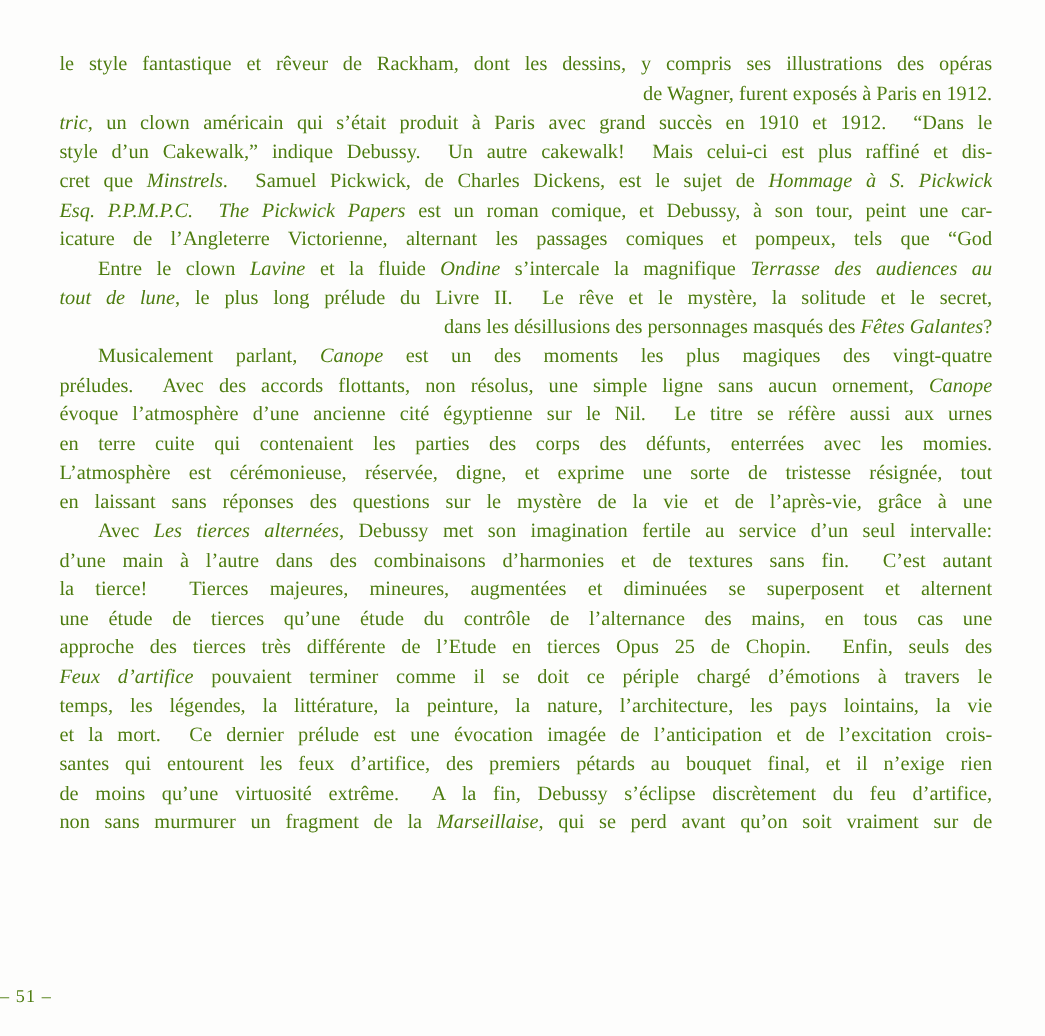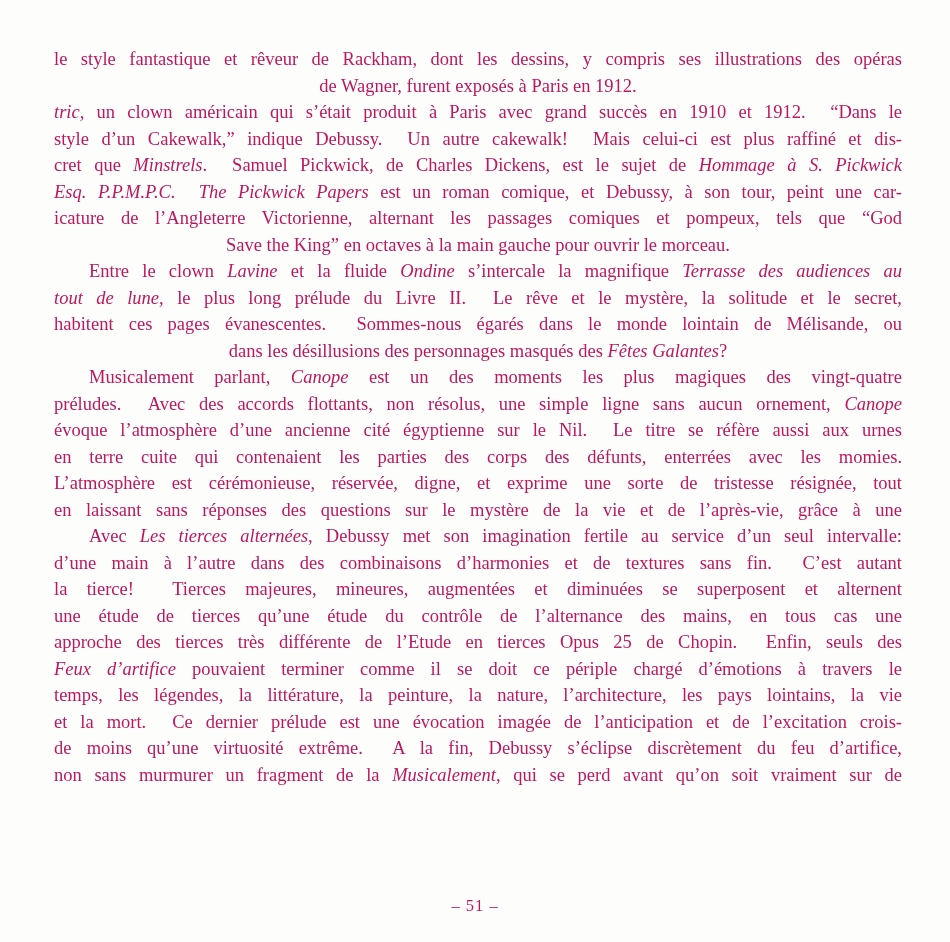--- a/index.html
+++ b/index.html
@@ -6,91 +6,90 @@
     margin: 0;
     padding: 0;
     background: #fdfdfc;
   }
   .page {
     position: relative;
     width: 950px;
     height: 942px;
     background: #fdfdfc;
     font-family: "Liberation Serif", "DejaVu Serif", serif;
-    color: #be185d;
+    color: #4d7c0f;
     overflow: hidden;
   }
   .body-text {
     position: absolute;
     left: 54px;
     top: 46px;
     width: 848px;
   }
   .para { margin: 0; padding: 0; }
   .line {
     height: 26.5px;
     line-height: 26.5px;
     font-size: 18.5px;
-    text-align: center;
+    text-align: right;
     overflow: hidden;
   }
   .line.just {
     text-align: justify;
     text-align-last: justify;
   }
   .line.indent { text-indent: 35px; }
   .it { font-style: italic; }
   .footer {
     position: absolute;
     left: 0;
     top: 896px;
     width: 100%;
-    text-align: center;
+    text-align: left;
     font-size: 16.5px;
     letter-spacing: 1px;
   }
 </style>
 </head>
 <body>
 
 <div class="page">
   <div class="body-text">
       <div class="para">
         <div class="line just"><span>le style fantastique et rêveur de Rackham, dont les dessins, y compris ses illustrations des opéras</span></div>
         <div class="line"><span>de Wagner, furent exposés à Paris en 1912.</span></div>
       </div>
       <div class="para">
         <div class="line just"><span class="it">tric</span><span>, un clown américain qui s’était produit à Paris avec grand succès en 1910 et 1912.&nbsp; “Dans le</span></div>
         <div class="line just"><span>style d’un Cakewalk,” indique Debussy.&nbsp; Un autre cakewalk!&nbsp; Mais celui-ci est plus raffiné et dis-</span></div>
         <div class="line just"><span>cret que </span><span class="it">Minstrels</span><span>.&nbsp; Samuel Pickwick, de Charles Dickens, est le sujet de </span><span class="it">Hommage à S. Pickwick</span></div>
         <div class="line just"><span class="it">Esq. P.P.M.P.C.&nbsp; The Pickwick Papers</span><span> est un roman comique, et Debussy, à son tour, peint une car-</span></div>
         <div class="line just"><span>icature de l’Angleterre Victorienne, alternant les passages comiques et pompeux, tels que “God</span></div>
-        <div class="line"><span>Save the King” en octaves à la main gauche pour ouvrir le morceau.</span></div>
       </div>
       <div class="para">
         <div class="line just indent"><span>Entre le clown </span><span class="it">Lavine</span><span> et la fluide </span><span class="it">Ondine</span><span> s’intercale la magnifique </span><span class="it">Terrasse des audiences au</span></div>
         <div class="line just"><span class="it">tout de lune</span><span>, le plus long prélude du Livre II.&nbsp; Le rêve et le mystère, la solitude et le secret,</span></div>
-        <div class="line just"><span>habitent ces pages évanescentes.&nbsp; Sommes-nous égarés dans le monde lointain de Mélisande, ou</span></div>
         <div class="line"><span>dans les désillusions des personnages masqués des </span><span class="it">Fêtes Galantes</span><span>?</span></div>
       </div>
       <div class="para">
         <div class="line just indent"><span>Musicalement parlant, </span><span class="it">Canope</span><span> est un des moments les plus magiques des vingt-quatre</span></div>
         <div class="line just"><span>préludes.&nbsp; Avec des accords flottants, non résolus, une simple ligne sans aucun ornement, </span><span class="it">Canope</span></div>
         <div class="line just"><span>évoque l’atmosphère d’une ancienne cité égyptienne sur le Nil.&nbsp; Le titre se réfère aussi aux urnes</span></div>
         <div class="line just"><span>en terre cuite qui contenaient les parties des corps des défunts, enterrées avec les momies.</span></div>
         <div class="line just"><span>L’atmosphère est cérémonieuse, réservée, digne, et exprime une sorte de tristesse résignée, tout</span></div>
         <div class="line just"><span>en laissant sans réponses des questions sur le mystère de la vie et de l’après-vie, grâce à une</span></div>
       </div>
       <div class="para">
         <div class="line just indent"><span>Avec </span><span class="it">Les tierces alternées</span><span>, Debussy met son imagination fertile au service d’un seul intervalle:</span></div>
         <div class="line just"><span>d’une main à l’autre dans des combinaisons d’harmonies et de textures sans fin.&nbsp; C’est autant</span></div>
         <div class="line just"><span>la tierce!&nbsp; Tierces majeures, mineures, augmentées et diminuées se superposent et alternent</span></div>
         <div class="line just"><span>une étude de tierces qu’une étude du contrôle de l’alternance des mains, en tous cas une</span></div>
         <div class="line just"><span>approche des tierces très différente de l’Etude en tierces Opus 25 de Chopin.&nbsp; Enfin, seuls des</span></div>
         <div class="line just"><span class="it">Feux d’artifice</span><span> pouvaient terminer comme il se doit ce périple chargé d’émotions à travers le</span></div>
         <div class="line just"><span>temps, les légendes, la littérature, la peinture, la nature, l’architecture, les pays lointains, la vie</span></div>
         <div class="line just"><span>et la mort.&nbsp; Ce dernier prélude est une évocation imagée de l’anticipation et de l’excitation crois-</span></div>
+        <div class="line just"><span>santes qui entourent les feux d’artifice, des premiers pétards au bouquet final, et il n’exige rien</span></div>
         <div class="line just"><span>de moins qu’une virtuosité extrême.&nbsp; A la fin, Debussy s’éclipse discrètement du feu d’artifice,</span></div>
-        <div class="line just"><span>non sans murmurer un fragment de la </span><span class="it">Musicalement</span><span>, qui se perd avant qu’on soit vraiment sur de</span></div>
+        <div class="line just"><span>non sans murmurer un fragment de la </span><span class="it">Marseillaise</span><span>, qui se perd avant qu’on soit vraiment sur de</span></div>
       </div>
     </div>
   <div class="footer">– 51 –</div>
 </div>
 
 </body></html>

